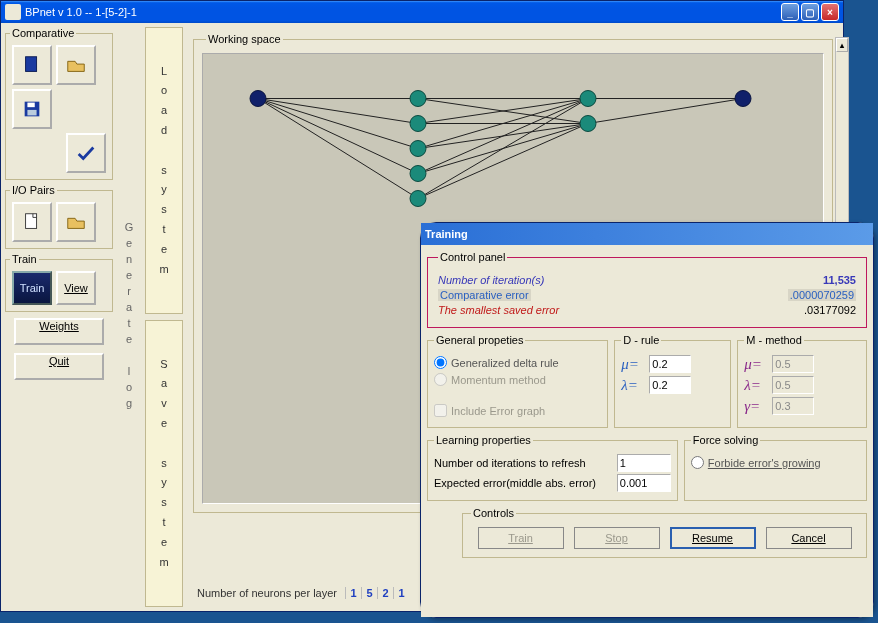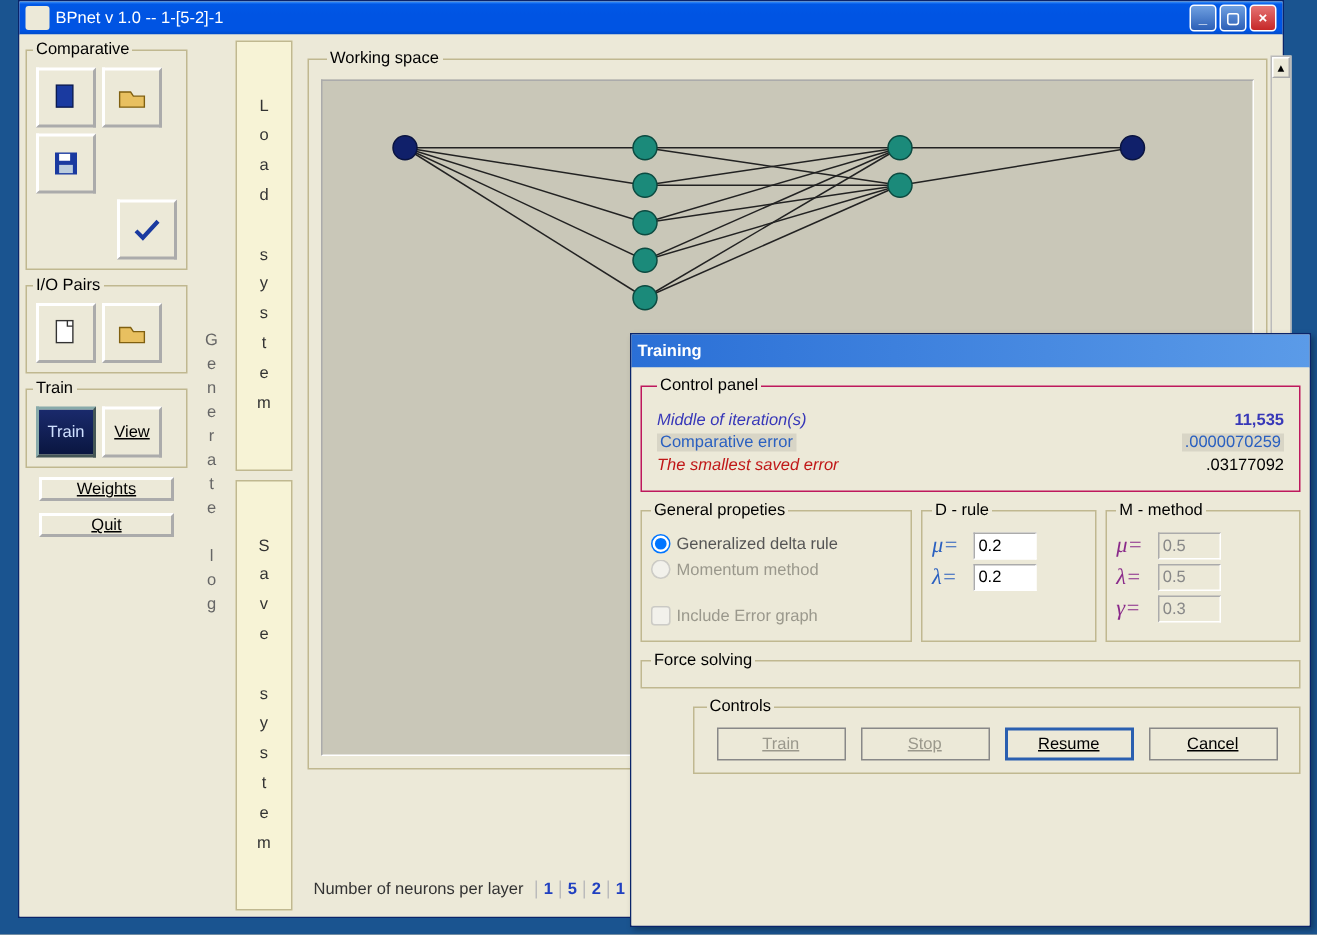--- a/index.html
+++ b/index.html
@@ -1,19 +1,19 @@
 <!DOCTYPE html>
 <html><head>
 <meta charset="utf-8">
 <style>
 * { box-sizing: border-box; margin: 0; padding: 0; font-family: "Tahoma", "MS Sans Serif", sans-serif; font-size: 11px; }
 body { background: #1a5490; width: 878px; height: 623px; overflow: hidden; position: relative; }
 
 .window { position: absolute; background: #ece9d8; border: 1px solid #0a246a; }
-.main-window { left: 12px; top: 0; width: 844px; height: 612px; }
+.main-window { left: 0; top: 0; width: 844px; height: 612px; }
 .titlebar { height: 22px; background: linear-gradient(to bottom, #3c95ff 0%, #0058e6 8%, #0054e3 40%, #0054e3 88%, #004bc9 100%); color: #fff; display: flex; align-items: center; padding: 0 4px; font-size: 12px; }
 .titlebar .app-icon { width: 16px; height: 16px; background: #ece9d8; margin-right: 4px; border-radius: 2px; }
 .titlebar .title { flex: 1; }
 .titlebar .win-btns { display: flex; gap: 2px; }
 .win-btn { width: 18px; height: 18px; border: 1px solid #fff; border-radius: 3px; display: flex; align-items: center; justify-content: center; font-weight: bold; color: #fff; font-size: 10px; cursor: pointer; }
 .win-btn.min { background: linear-gradient(#6fa0e0,#2c5fb7); }
 .win-btn.max { background: linear-gradient(#6fa0e0,#2c5fb7); }
 .win-btn.close { background: linear-gradient(#e57373,#c62828); }
 
 .client { position: absolute; top: 22px; left: 0; right: 0; bottom: 0; background: #ece9d8; padding: 4px; display: flex; gap: 4px; }
@@ -21,41 +21,41 @@
 .left-col { width: 108px; display: flex; flex-direction: column; gap: 4px; }
 .mid-col { width: 24px; display: flex; flex-direction: column; align-items: center; justify-content: center; }
 .strip-col { width: 38px; display: flex; flex-direction: column; gap: 6px; }
 .work-col { flex: 1; position: relative; }
 
 fieldset { border: 1px solid #c0b890; padding: 4px; }
 legend { font-size: 11px; color: #000; padding: 0 2px; }
 .btn3d { width: 40px; height: 40px; background: #ece9d8; border: 2px outset #fff; display: inline-flex; align-items: center; justify-content: center; cursor: pointer; margin: 2px; }
 .btn3d svg { width: 22px; height: 22px; }
 .row { display: flex; flex-wrap: wrap; }
-.wide-btn { width: 90px; height: 16px; background: #ece9d8; border: 2px outset #fff; cursor: pointer; display: flex; align-items: flex-start; justify-content: center; margin: 2px auto; }
+.wide-btn { width: 90px; height: 27px; background: #ece9d8; border: 2px outset #fff; cursor: pointer; display: flex; align-items: flex-start; justify-content: center; margin: 2px auto; }
 .wide-btn span { text-decoration: underline; text-decoration-color: #000; }
 
 .vertical-label { writing-mode: vertical-rl; text-orientation: upright; letter-spacing: 4px; color: #666; font-size: 11px; text-align: center; }
 .strip { background: #f7f3d6; border: 1px solid #c0b890; flex: 1; display: flex; align-items: center; justify-content: center; }
 .strip .v { display: flex; flex-direction: column; align-items: center; font-size: 14px; color: #333; line-height: 1.8; }
 
 .workspace-group { border: 1px solid #c0b890; height: 480px; margin: 6px 6px 0 6px; position: relative; }
 .workspace-group legend { margin-left: 8px; }
 .canvas { position: absolute; inset: 8px; background: #c9c7b8; border: 1px inset #fff; }
 .scrollbar { position: absolute; top: 10px; right: -10px; bottom: 40px; width: 14px; background: #ece9d8; border: 1px solid #bbb; }
 .scrollbar::before { content: "▴"; position: absolute; top:0; left:0; right:0; text-align:center; font-size:9px; background:#ece9d8; border:1px outset #fff; height:12px; line-height:12px;}
 .scrollbar::after { content: "▾"; position: absolute; bottom:0; left:0; right:0; text-align:center; font-size:9px; background:#ece9d8; border:1px outset #fff; height:12px; line-height:12px;}
 
 .status-line { position: absolute; bottom: 8px; left: 10px; right: 10px; display: flex; align-items: center; gap: 8px; font-size: 11px; color: #333; }
 .status-line .nums span { display: inline-block; width: 16px; text-align: center; color: #2040c0; font-weight: bold; border-left:1px solid #bbb; }
 
 .train-btn { width: 40px; height: 34px; background: linear-gradient(#1a2a6c,#0a1640); color: #cfe0ff; border: 2px outset #8aa; display:inline-flex; align-items:center; justify-content:center; cursor:pointer; font-size:11px; margin:2px;}
 .view-btn { width: 40px; height: 34px; background:#ece9d8; border:2px outset #fff; cursor:pointer; display:inline-flex; align-items:center; justify-content:center; margin:2px; }
 
-.dialog { left: 420px; top: 222px; width: 454px; height: 396px; box-shadow: 2px 2px 4px rgba(0,0,0,.3); }
+.dialog { left: 420px; top: 222px; width: 454px; height: 396px; box-shadow: 2px 2px 4px rgba(0,0,0,.3); border-radius: 16px; }
 .dialog .titlebar { background: linear-gradient(to right, #2a6fd6 0%, #5b9be8 100%); }
 .dialog-body { position: absolute; top: 22px; left: 0; right: 0; bottom: 0; background: #ece9d8; padding: 6px; }
 
 .cp { border: 1px solid #be185d; padding: 8px 10px; }
 .cp-row { display: flex; justify-content: space-between; margin: 3px 0; font-size: 12px; }
 .iter-l { color: #3838b8; font-style: italic; } .iter-v { color: #3838b8; font-weight: bold; }
 .comp-l { color: #2a60c0; background:#d8d5c6; display:inline-block; padding:0 2px;} .comp-v { color: #2a60c0; background:#d8d5c6; padding:0 2px;}
 .mid-l { color: #0a8a2a; font-style: italic; } .mid-v { color: #0a8a5a; }
 .small-l { color: #c01818; font-style: italic; } .small-v { color: #000; }
 
@@ -256,21 +256,21 @@
 
 <div class="window dialog">
   <div class="titlebar">
     <div class="title" style="font-weight:bold;">Training</div>
   </div>
   <div class="dialog-body">
 
     <fieldset class="cp">
       <legend>Control panel</legend>
       <div class="cp-row">
-          <span class="iter-l">Middle of iteration(s)</span>
+          <span class="iter-l">Number of iteration(s)</span>
           <span class="iter-v">11,535</span>
         </div>
       <div class="cp-row">
           <span class="comp-l">Comparative error</span>
           <span class="comp-v">.0000070259</span>
         </div>
       <div class="cp-row">
           <span class="small-l">The smallest saved error</span>
           <span class="small-v">.03177092</span>
         </div>
@@ -317,22 +317,37 @@
             <input class="mini-input disabled" disabled="" value="0.5" style="">
           </div>
         <div class="eq-row">
             <span class="sym mag">γ=</span>
             <input class="mini-input disabled" disabled="" value="0.3" style="">
           </div>
       </fieldset>
     </div>
 
     <div class="lower">
+      <fieldset class="lprop">
+        <legend>Learning properties</legend>
+        <div class="lr">
+            <span>Number od iterations to refresh</span>
+            <input value="1" style="">
+          </div>
+        <div class="lr">
+            <span>Expected error(middle abs. error)</span>
+            <input value="0.001" style="">
+          </div>
+      </fieldset>
       <fieldset class="fsolve">
         <legend>Force solving</legend>
+        <label class="radio-row">
+            <input type="radio" name="fs" style=""> 
+            <span class="ul">Forbide error's growing</span>
+          </label>
       </fieldset>
     </div>
 
     <fieldset class="controls-box">
       <legend>Controls</legend>
       <div class="controls-row">
         <div class="std-btn disabled">
             <span class="ul">Train</span>
           </div>
         <div class="std-btn disabled">

